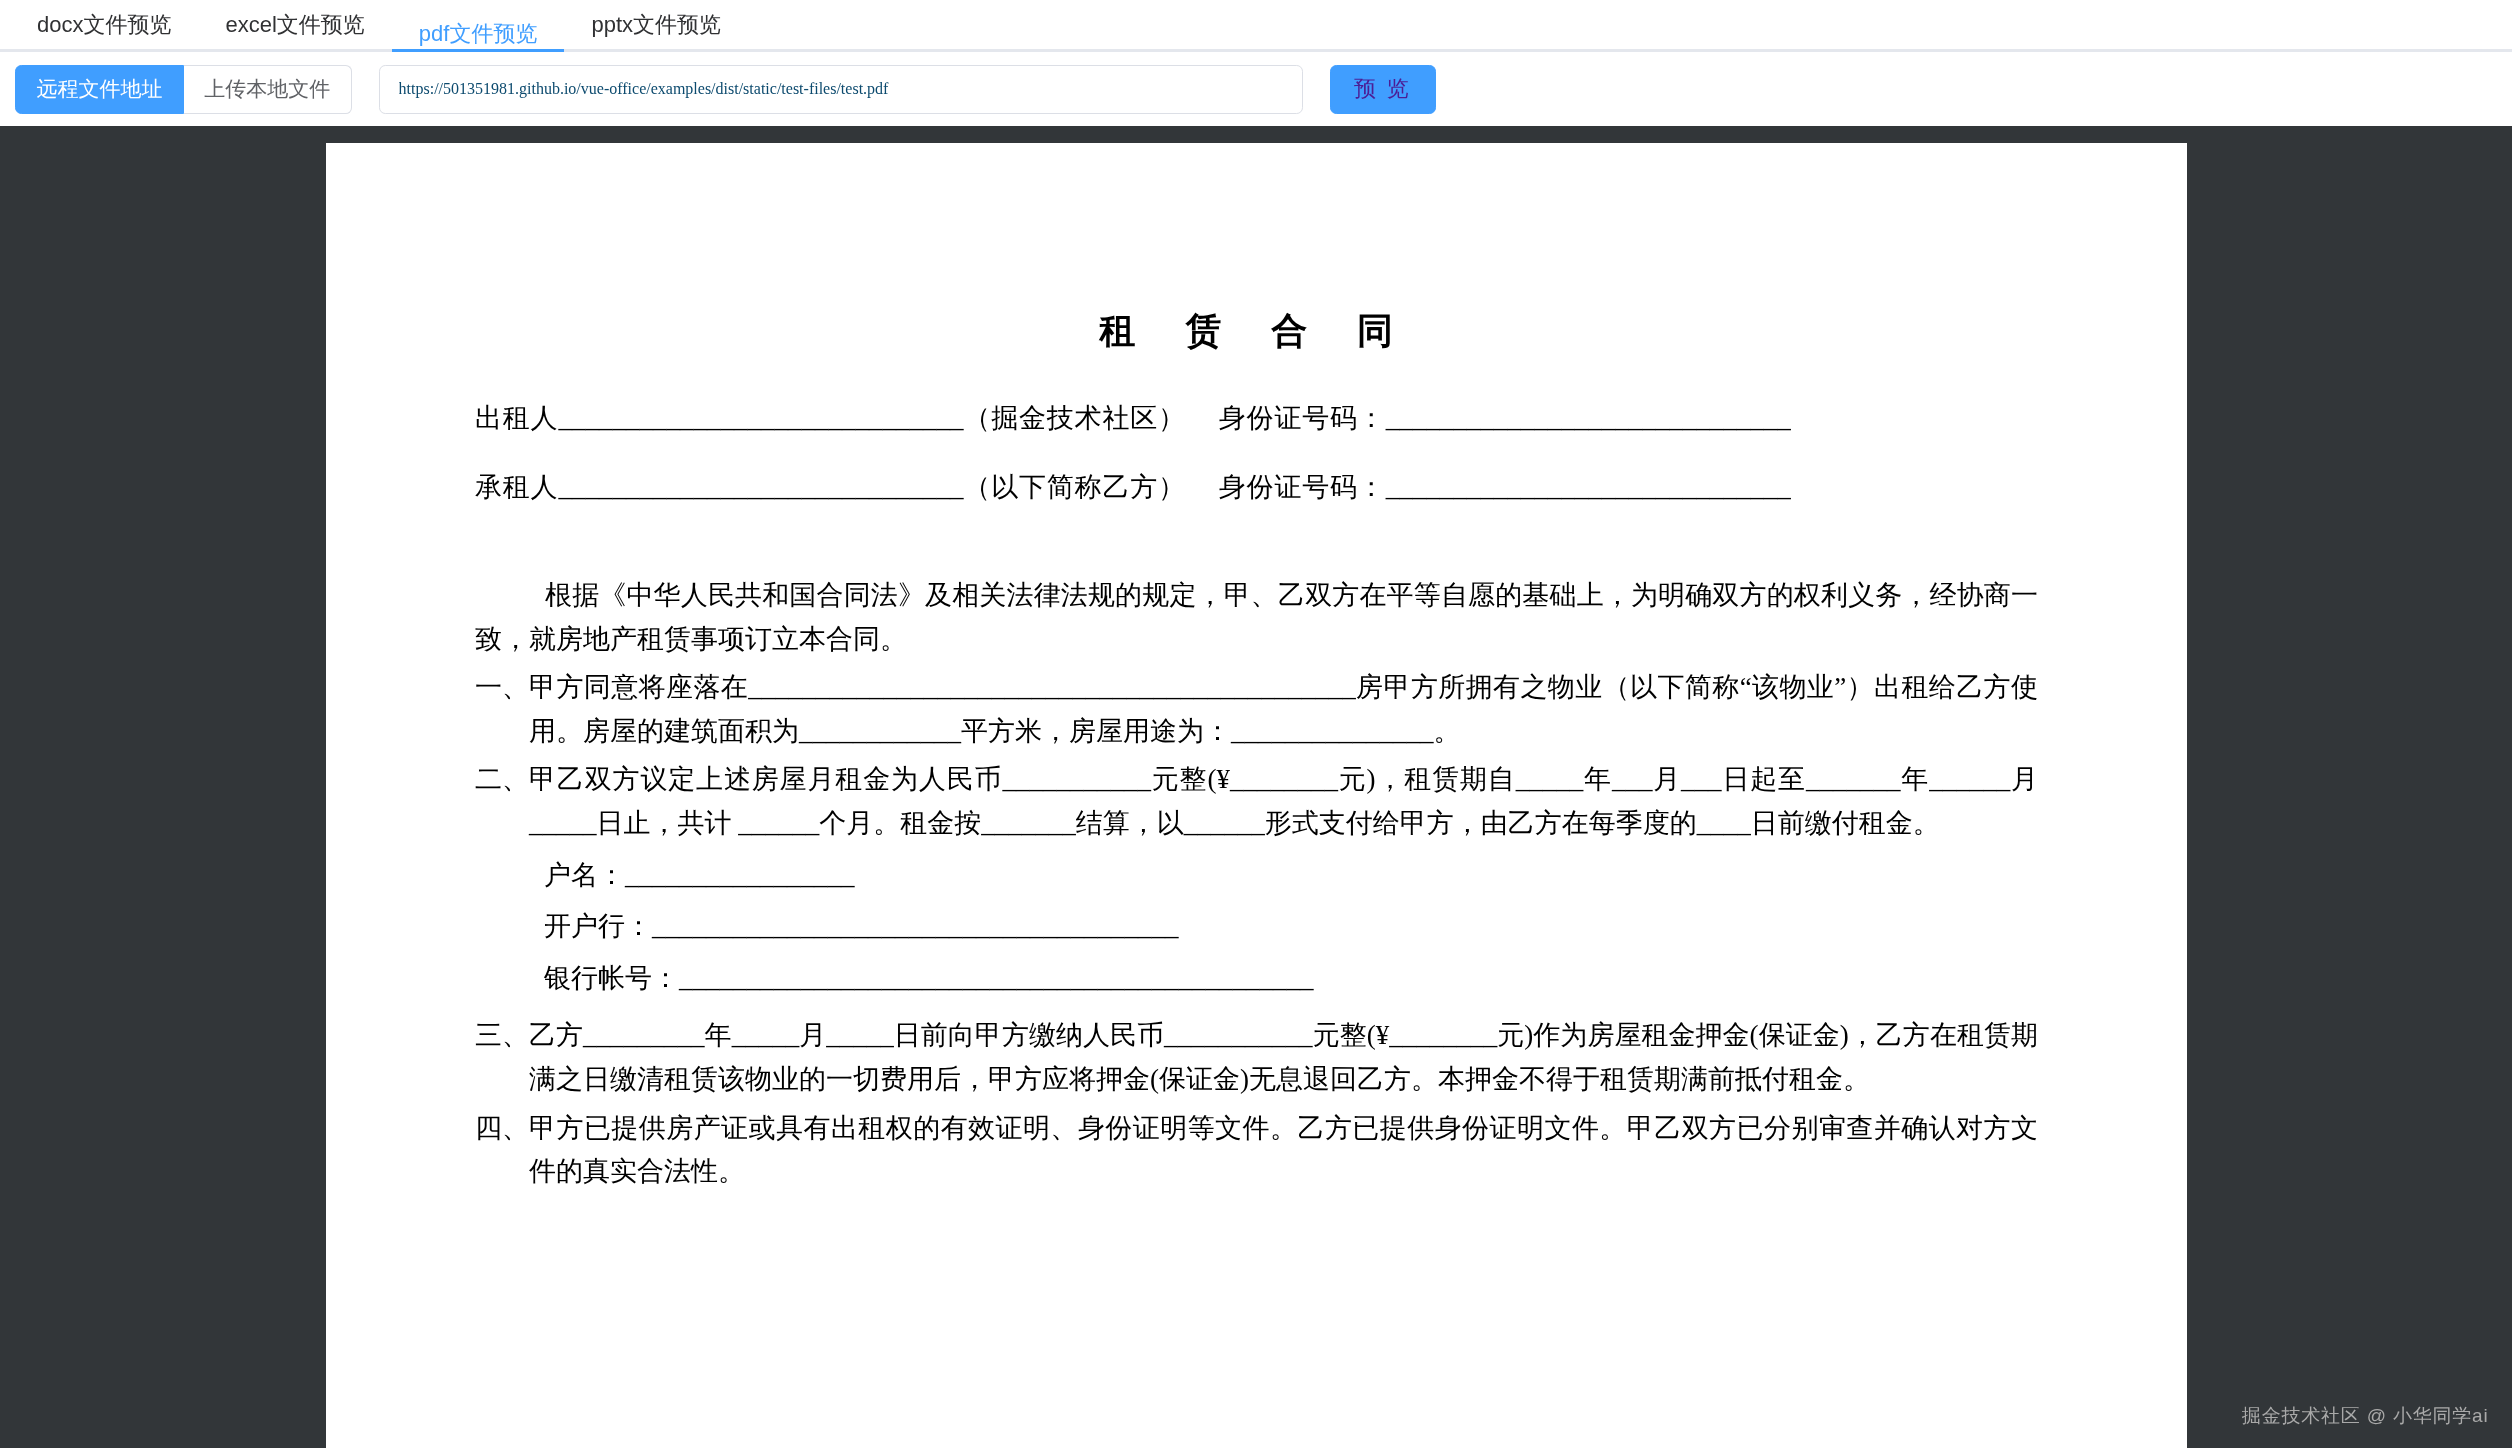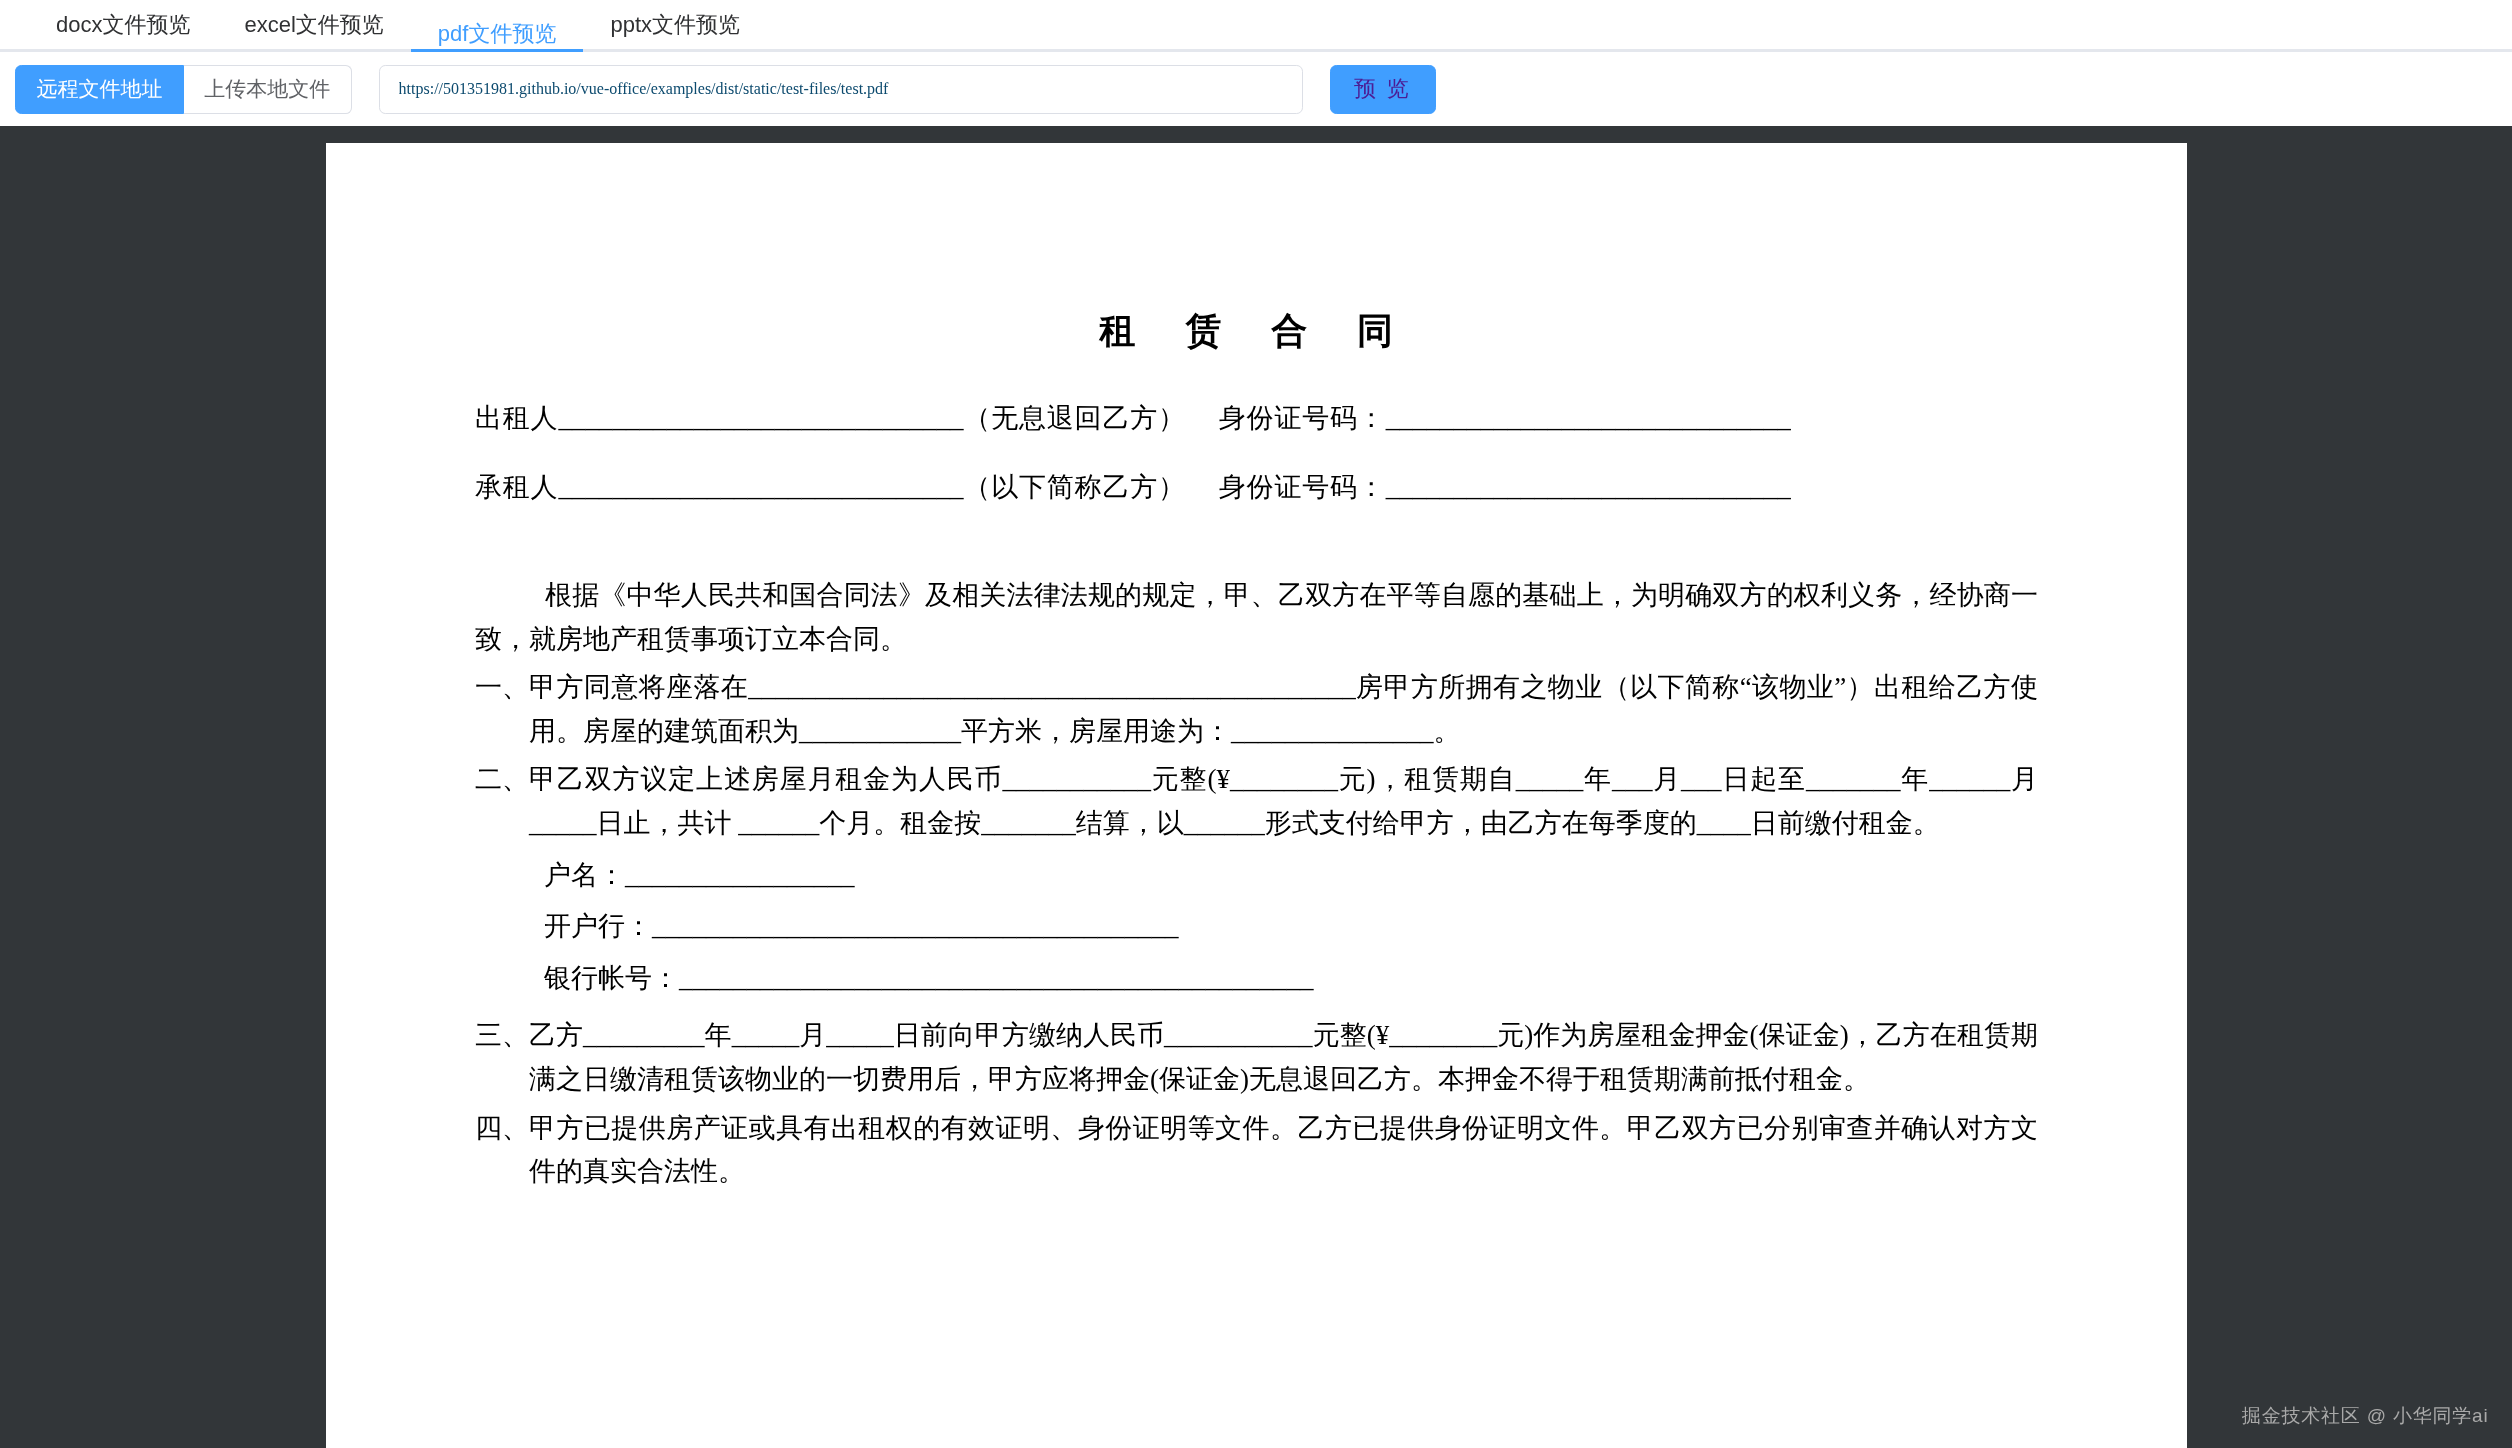--- a/index.html
+++ b/index.html
@@ -10,21 +10,21 @@
     font-family: "Liberation Sans", sans-serif;
     overflow: hidden;
   }
   
   .tabbar {
     height: 52px;
     display: flex;
     align-items: stretch;
     border-bottom: 3.1px solid #e4e7ed;
     background: #fff;
-    padding-left: 29px;
+    padding-left: 10px;
   }
   .tab {
     display: flex;
     align-items: center;
     padding: 0 27px;
     font-size: 22px;
     color: #303133;
     position: relative;
     cursor: pointer;
     white-space: nowrap;
@@ -201,21 +201,21 @@
     <span>预 览</span>
   </div>
 </div>
 
 <div class="viewer">
   <div class="page">
 
     <div class="doc-title">租  赁  合  同</div>
 
     <div class="party-line">
-      <span>出租人</span><span class="u">______________________________</span><span>（无息退回乙方）</span><span class="gap"></span><span>身份证号码：</span><span class="u">______________________________</span>
+      <span>出租人</span><span class="u">______________________________</span><span>（掘金技术社区）</span><span class="gap"></span><span>身份证号码：</span><span class="u">______________________________</span>
     </div>
 
     <div class="party-line">
       <span>承租人</span><span class="u">______________________________</span><span>（以下简称乙方）</span><span class="gap"></span><span>身份证号码：</span><span class="u">______________________________</span>
     </div>
 
     <div style="height:36px"></div>
 
     <div class="body-p indent">根据《中华人民共和国合同法》及相关法律法规的规定，甲、乙双方在平等自愿的基础上，为明确双方的权利义务，经协商一致，就房地产租赁事项订立本合同。</div>
 

